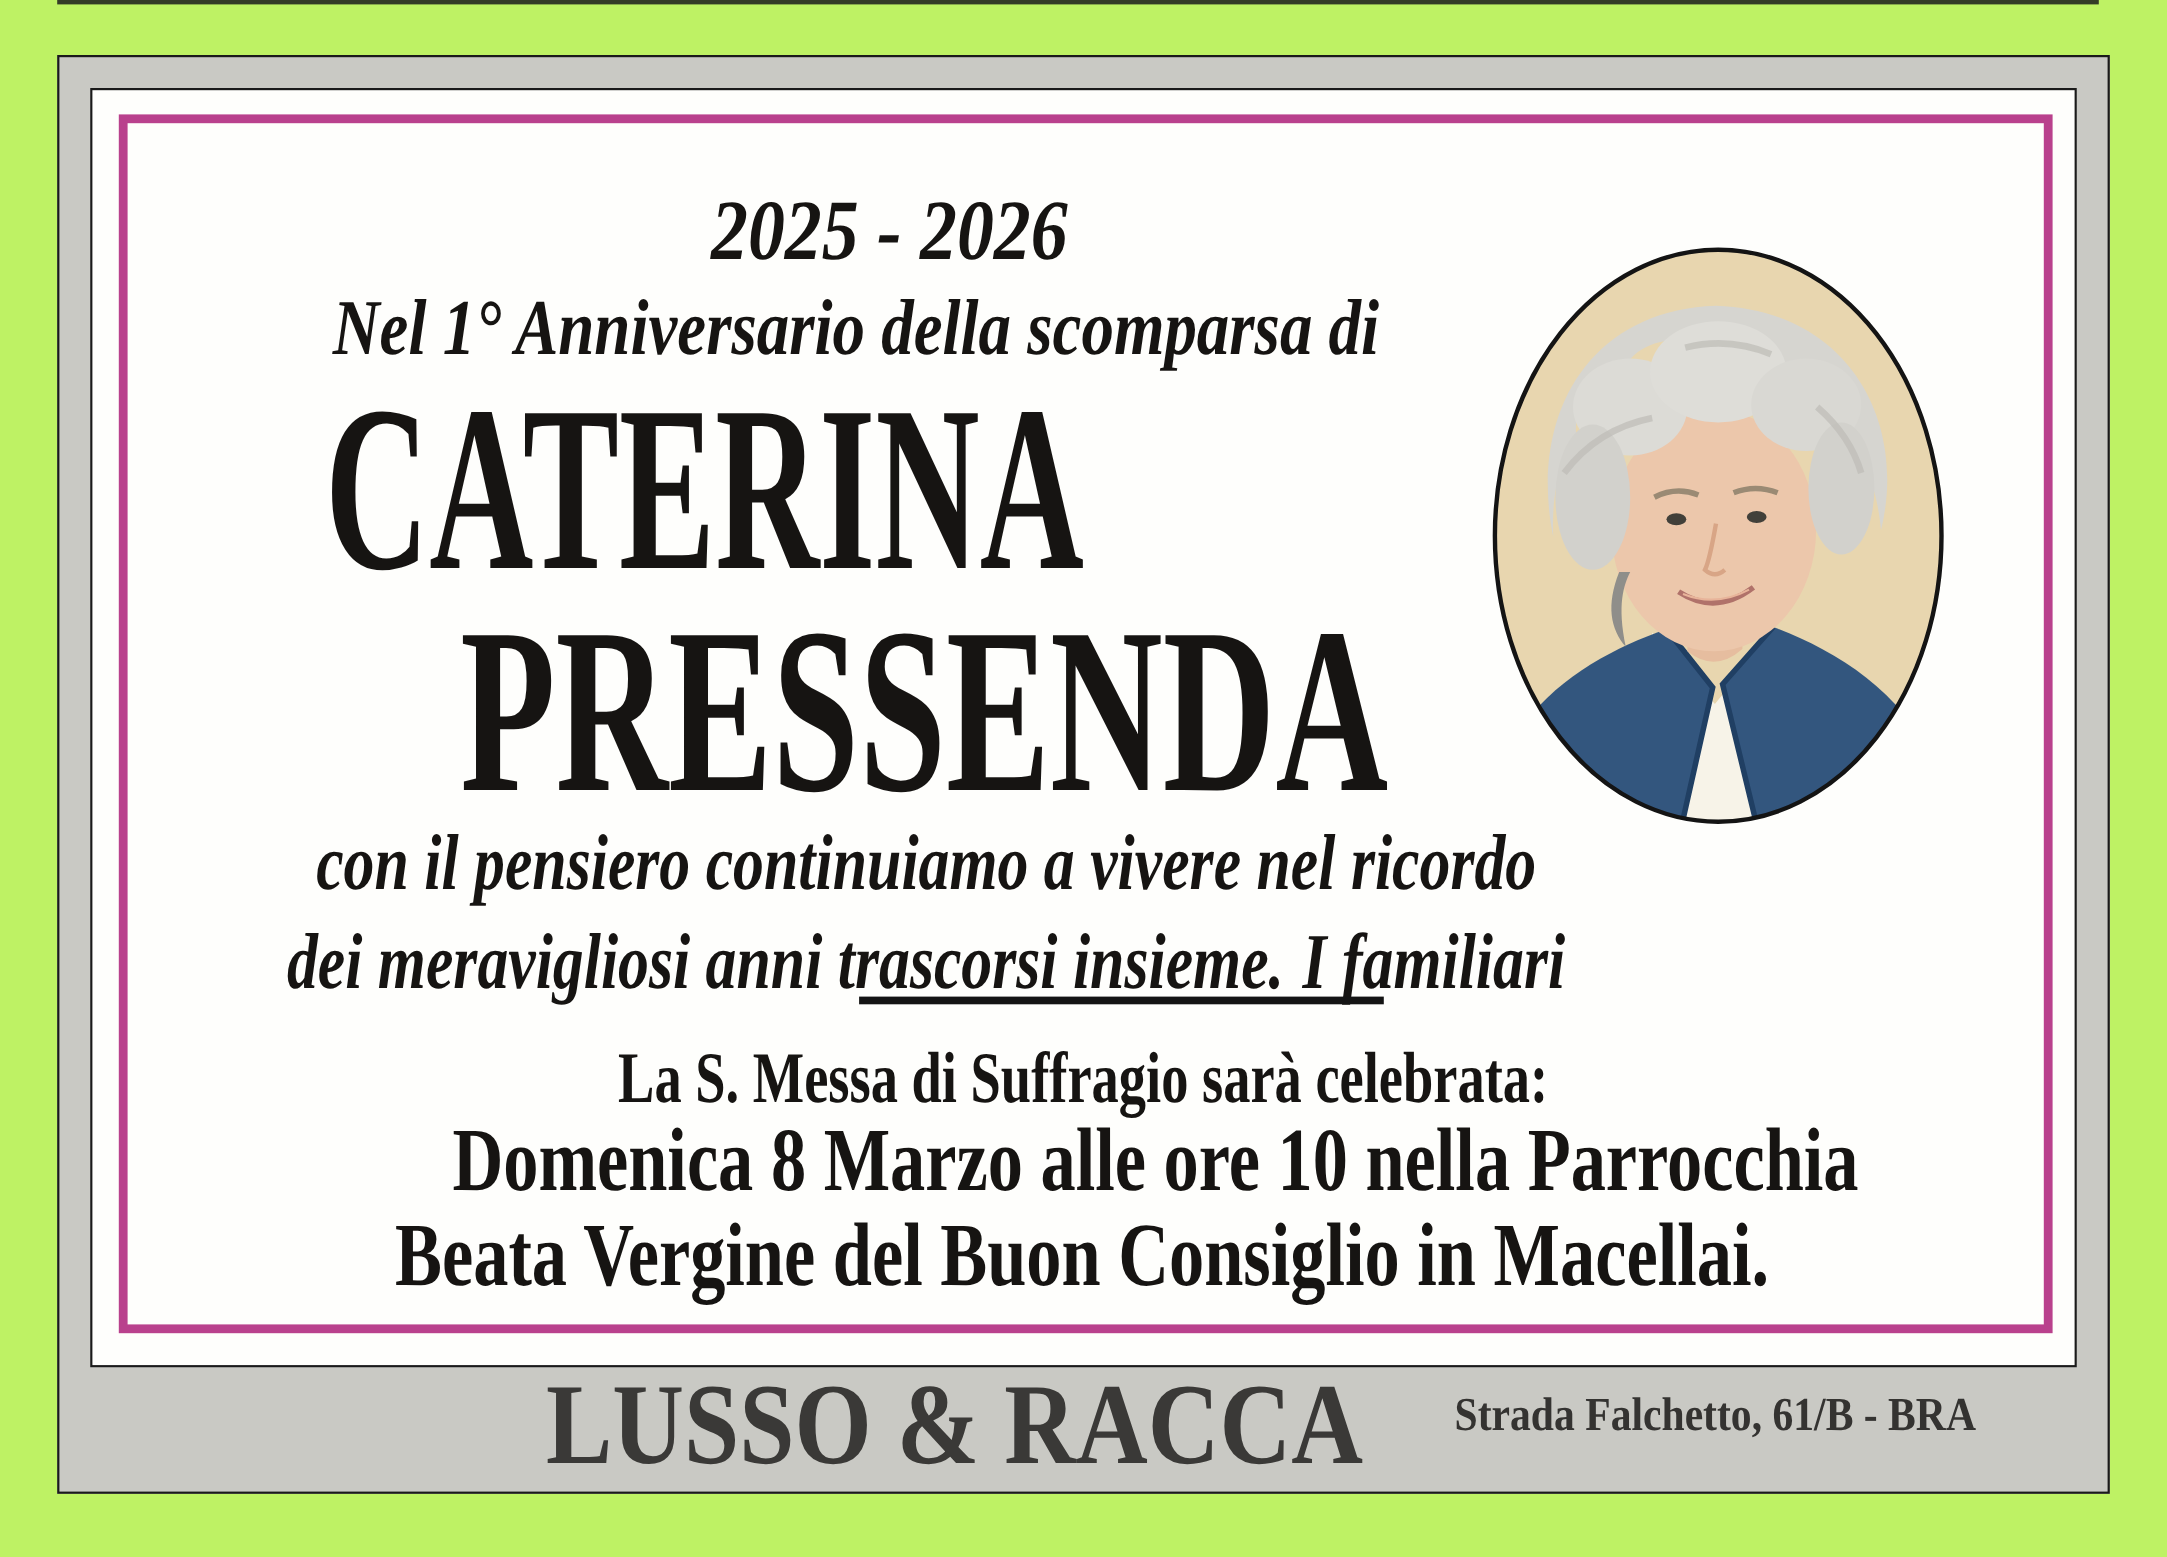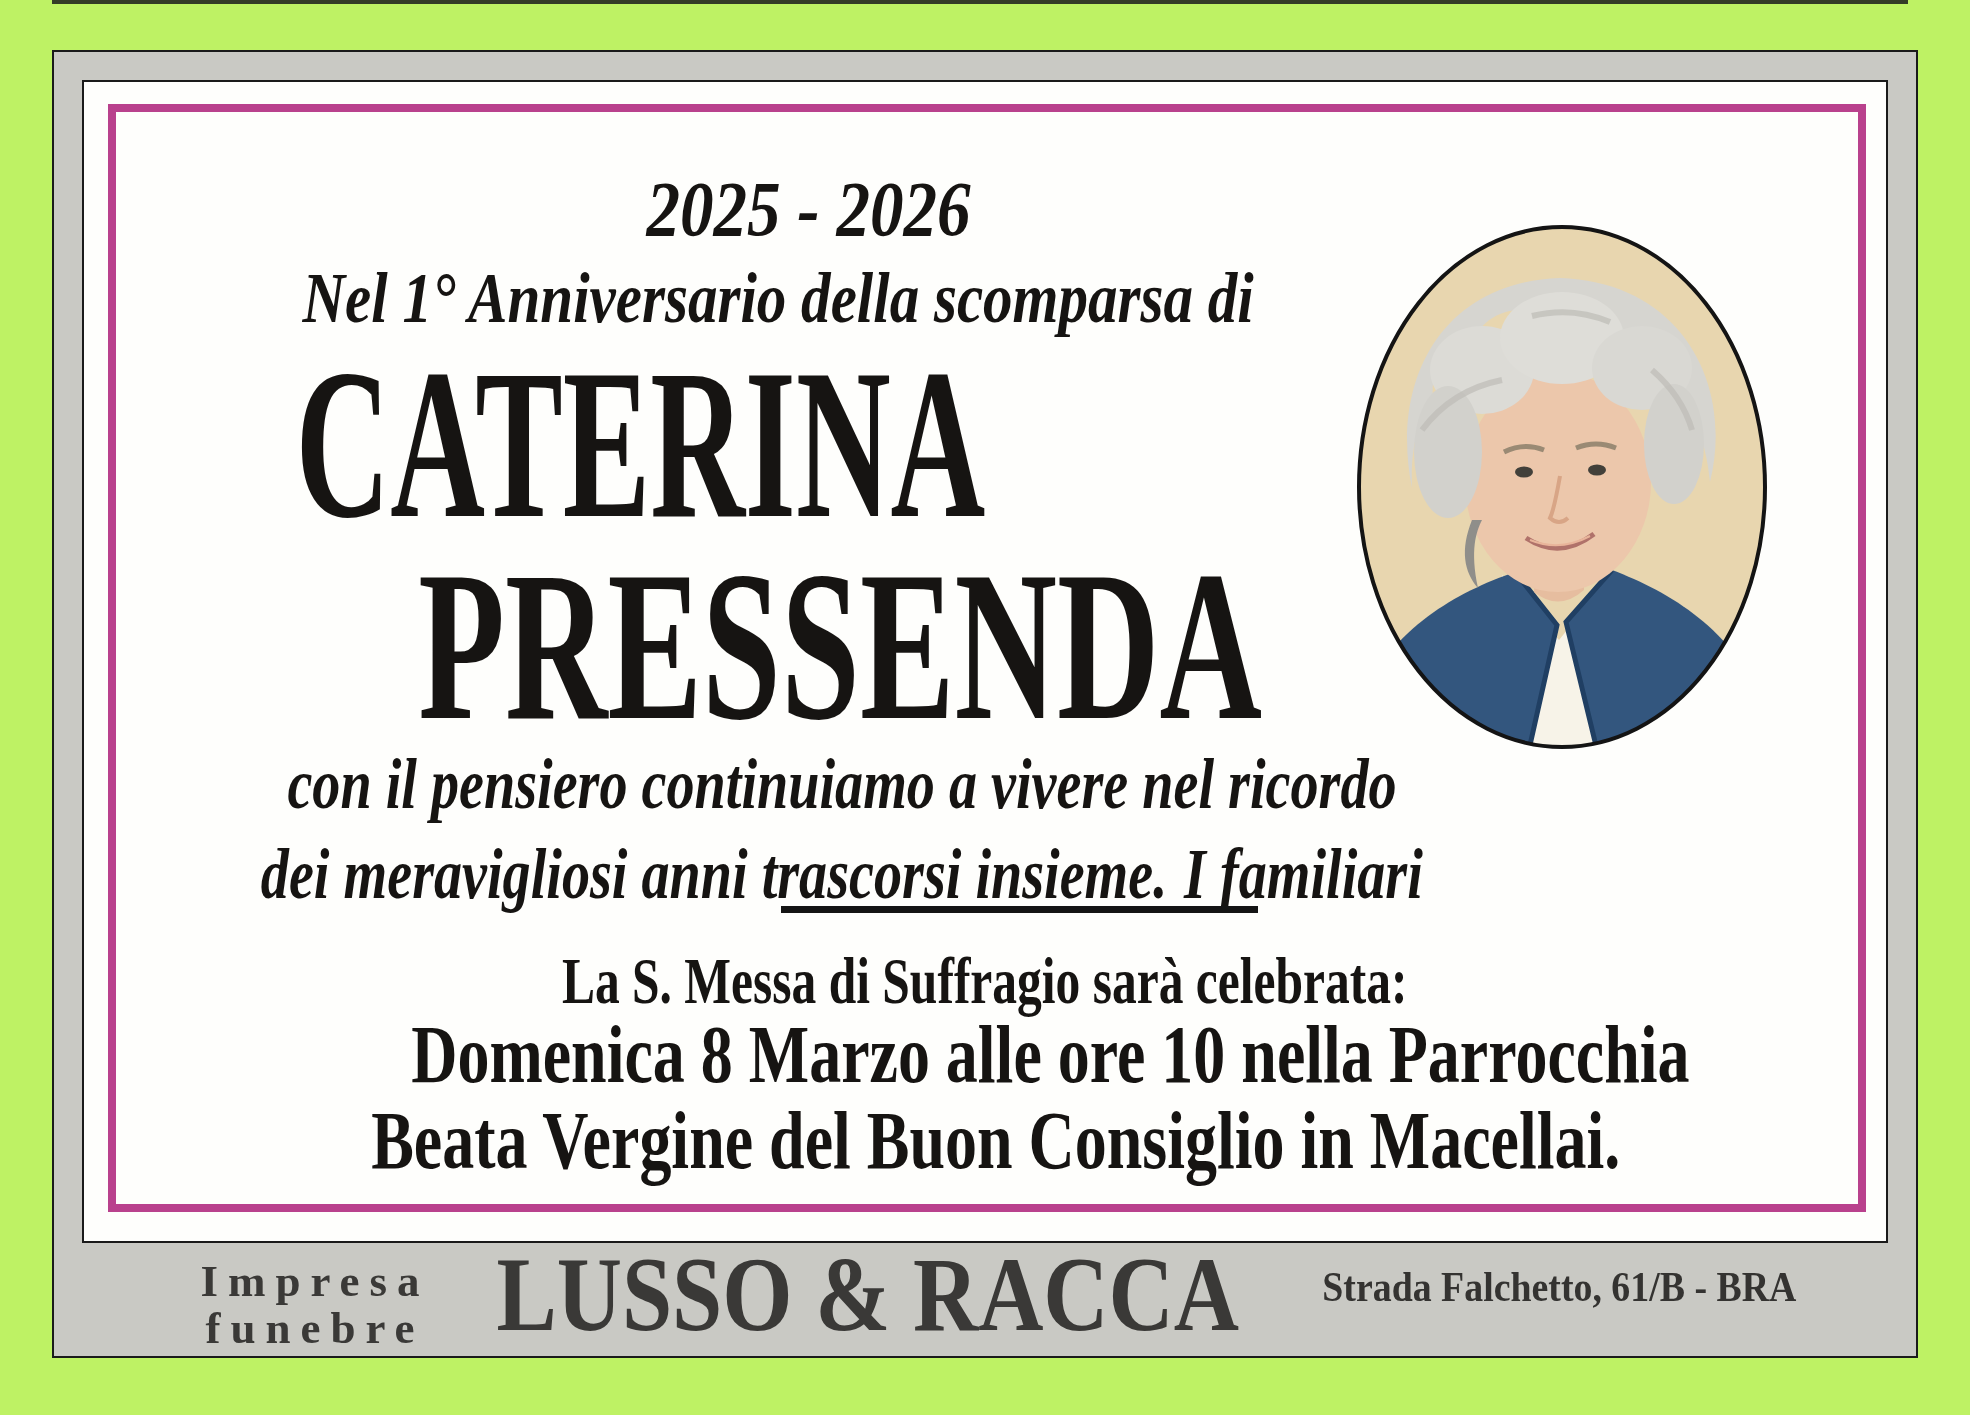--- a/index.html
+++ b/index.html
@@ -36,21 +36,21 @@
   .mem1{top:748px; left:-58px; font-size:72px; font-weight:700; font-style:italic;}
   .mem1 .sq{transform:scaleX(.78);}
   .mem2{top:838px; left:-58px; font-size:72px; font-weight:700; font-style:italic;}
   .mem2 .sq{transform:scaleX(.78);}
   .sig{margin-left:.3em; font-weight:700;}
   .divider{position:absolute; left:781px; top:906px; width:477px; height:7px; background:#141414;}
   .mass-intro{top:948px; left:85px; font-size:66px; font-weight:700;font-family:Liberation Serif, serif;}
   .mass-intro .sq{transform:scaleX(.75);}
   .mass1{top:1014px; left:70px; font-size:82px; font-weight:700;text-align:right;}
   .mass1 .sq{transform:scaleX(.78);}
-  .mass2{top:1100px; left:84px; font-size:82px; font-weight:700;padding-left:12px;}
+  .mass2{top:1100px; left:84px; font-size:82px; font-weight:700;}
   .mass2 .sq{transform:scaleX(.78);}
   .photo{position:absolute; left:1352px; top:220px; width:420px; height:534px;}
   .band-type{
     position:absolute; left:150px; top:1258px; width:330px; text-align:center;
     font-size:45px; font-weight:700; letter-spacing:10px; line-height:47px;
     color:var(--band_ink,#3a3937); white-space:nowrap;
   }
   .band-name{top:1242px; left:-32px; font-size:105px; font-weight:700; color:var(--band_ink,#3a3937);}
   .band-name .sq{transform:scaleX(.86);}
   .band-addr{
@@ -148,24 +148,20 @@
   <div class="cx mass-intro">
     <span class="sq">La S. Messa di Suffragio sarà celebrata:</span>
   </div>
   <div class="cx mass1">
     <span class="sq">Domenica 8 Marzo alle ore 10 nella Parrocchia</span>
   </div>
   <div class="cx mass2">
     <span class="sq">Beata Vergine del Buon Consiglio in Macellai.</span>
   </div>
 
-  <div class="band-type">
-    <div>Impresa</div>
-    <div>funebre</div>
-  </div>
 
   <div class="cx band-name">
     <span class="sq">LUSSO &amp; RACCA</span>
   </div>
 
   <div class="band-addr">
     <div><span class="sq">Strada Falchetto, 61/B - BRA</span></div>
   </div>
 
 </div>

